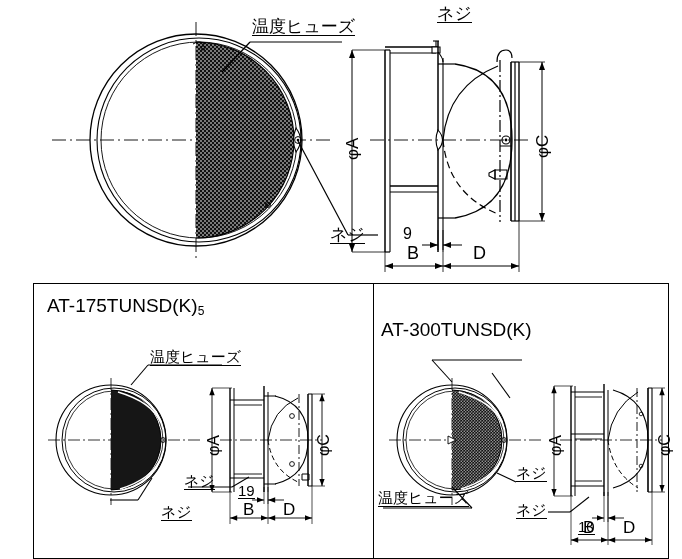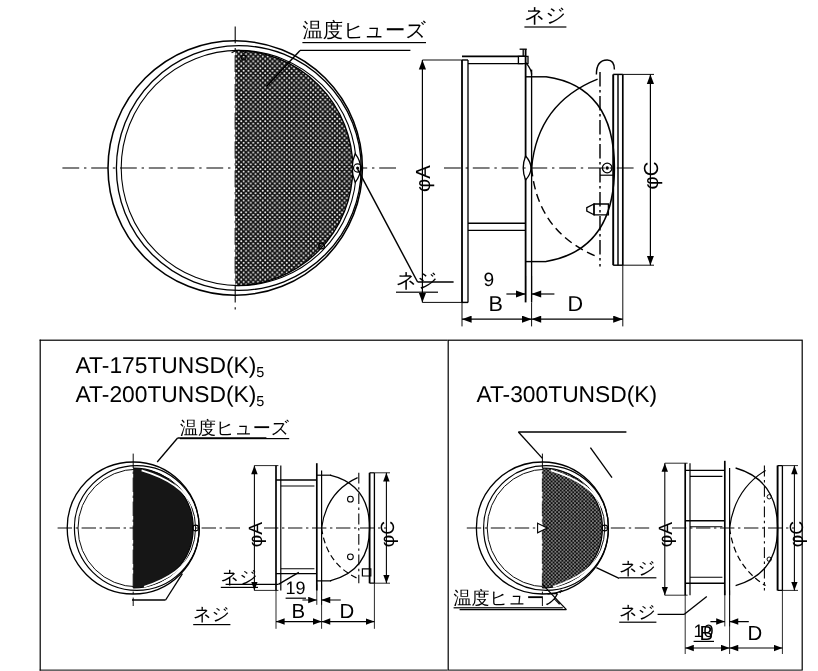--- a/index.html
+++ b/index.html
@@ -7,21 +7,21 @@
     width:682px;height:559px;position:relative;overflow:hidden;
     font-family:"Liberation Sans","DejaVu Sans",sans-serif;
     color:#000;
   }
   .stage{position:absolute;left:0;top:0;width:652px;height:559px;}
   svg{display:block;}
   .lbl{position:absolute;white-space:nowrap;line-height:1;}
   .jp{font-family:"DejaVu Sans","Liberation Sans",sans-serif;}
   .u{border-bottom:1.3px solid #000;padding-bottom:0px;}
   .rot{transform:rotate(-90deg);transform-origin:left top;}
-  .model{font-size:19px;letter-spacing:0px;margin-left:16px;}
+  .model{font-size:19px;letter-spacing:0px;}
   .model .sub{font-size:12px;vertical-align:baseline;position:relative;top:3px;}
   .dim{font-size:16px;}
   .dimu{font-size:15px;border-bottom:1.4px solid #000;}
   .note{font-size:15px;}
   .note-s{font-size:13px;}
   .panel-border{position:absolute;border:1.6px solid #000;box-sizing:border-box;}
 </style>
 </head>
 <body>
 
@@ -328,23 +328,20 @@
 
   <div class="lbl dim" style="left:403px;top:226px;">9</div>
 
   <div class="lbl dim" style="left:407px;top:244px;font-size:18px;">B</div>
 
   <div class="lbl dim" style="left:473px;top:244px;font-size:18px;">D</div>
 
   <div class="lbl model" style="left:47px;top:296px;">
     <span>AT-175TUNSD</span><span>(K)</span><span class="sub">5</span>
   </div>
-  <div class="lbl model" style="left:47px;top:320px;">
-    <span>AT-200TUNSD</span><span>(K)</span><span class="sub">5</span>
-  </div>
 
   <div class="lbl jp note-s u" style="left:150px;top:350px;font-size:15px;">温度ヒューズ</div>
 
   <div class="lbl jp note-s u" style="left:184px;top:474px;font-size:15px;">ネジ</div>
 
   <div class="lbl jp note-s u" style="left:161px;top:505px;font-size:15px;">ネジ</div>
 
   <div class="lbl rot dim" style="left:206px;top:456px;font-size:16px;">φA</div>
 
   <div class="lbl rot dim" style="left:316px;top:456px;font-size:16px;">φC</div>

